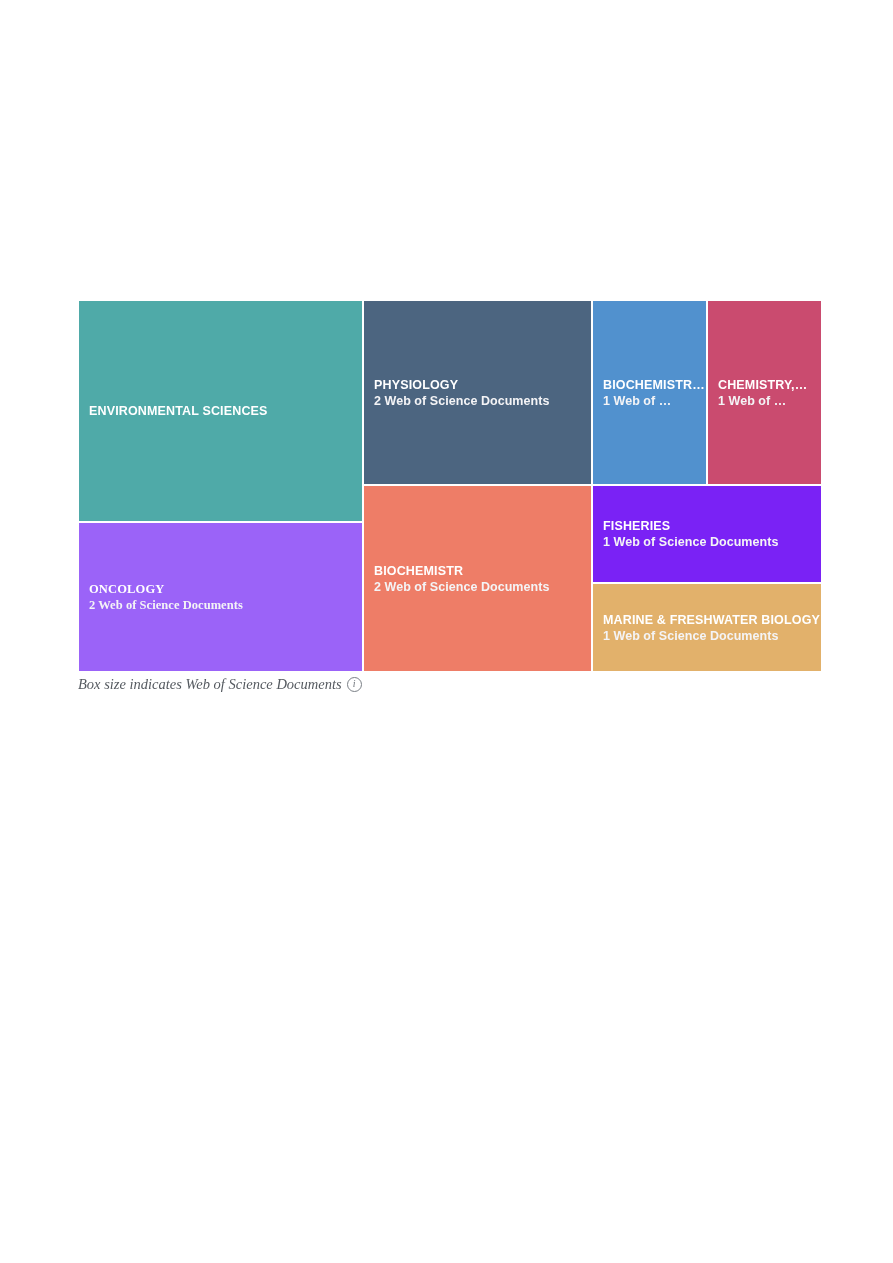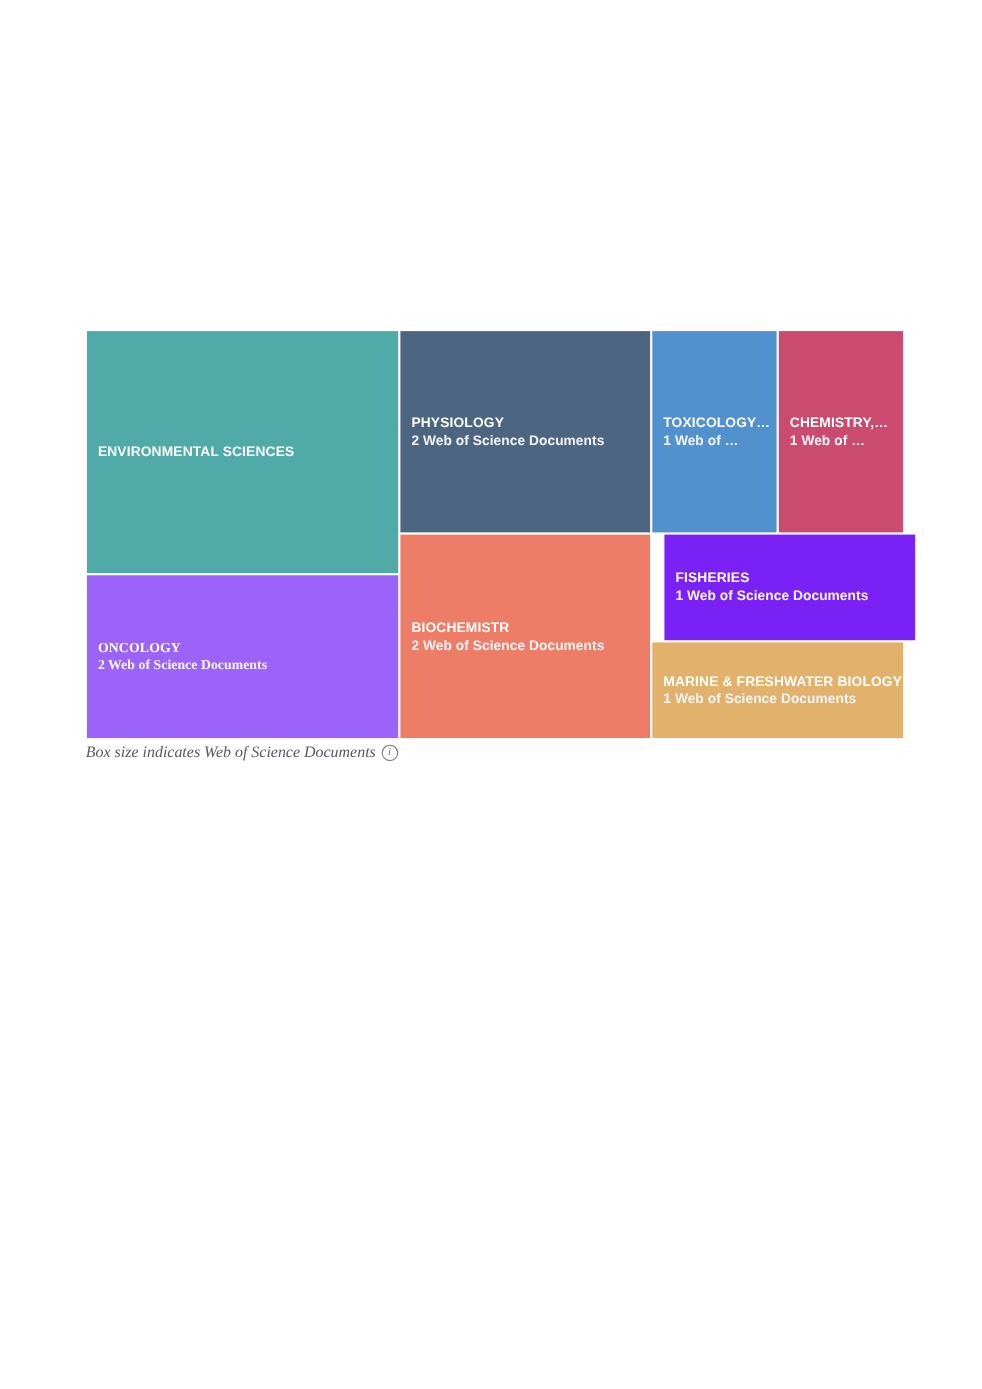--- a/index.html
+++ b/index.html
@@ -93,21 +93,21 @@
         </div>
       </div>
       <div class="cell mid" style="left: 285px; top: 0px; width: 227px; height: 183px; background: rgb(76, 101, 128);">
         <div class="labels">
           <span class="cat">PHYSIOLOGY</span>
           <span class="val">2 Web of Science Documents</span>
         </div>
       </div>
       <div class="cell mid" style="left: 514px; top: 0px; width: 113px; height: 183px; background: rgb(81, 145, 206);">
         <div class="labels">
-          <span class="cat">TOXICOLOGY…</span>
+          <span class="cat">BIOCHEMISTR…</span>
           <span class="val">1 Web of …</span>
         </div>
       </div>
       <div class="cell mid" style="left: 629px; top: 0px; width: 113px; height: 183px; background: rgb(202, 75, 111);">
         <div class="labels">
           <span class="cat">CHEMISTRY,…</span>
           <span class="val">1 Web of …</span>
         </div>
       </div>
       <div class="cell mid" style="left: 0px; top: 222px; width: 283px; height: 148px; background: rgb(155, 99, 248); font-family: Liberation Serif, serif;">
@@ -115,21 +115,21 @@
           <span class="cat">ONCOLOGY</span>
           <span class="val">2 Web of Science Documents</span>
         </div>
       </div>
       <div class="cell mid" style="left: 285px; top: 185px; width: 227px; height: 185px; background: rgb(238, 125, 103);">
         <div class="labels">
           <span class="cat">BIOCHEMISTR</span>
           <span class="val">2 Web of Science Documents</span>
         </div>
       </div>
-      <div class="cell mid" style="left: 514px; top: 185px; width: 228px; height: 96px; background: rgb(122, 34, 245); margin-left: 11px;">
+      <div class="cell mid" style="left: 514px; top: 185px; width: 228px; height: 96px; background: rgb(122, 34, 245);">
         <div class="labels">
           <span class="cat">FISHERIES</span>
           <span class="val">1 Web of Science Documents</span>
         </div>
       </div>
       <div class="cell mid" style="left: 514px; top: 283px; width: 228px; height: 87px; background: rgb(226, 177, 107);">
         <div class="labels">
           <span class="cat">MARINE &amp; FRESHWATER BIOLOGY</span>
           <span class="val">1 Web of Science Documents</span>
         </div>

